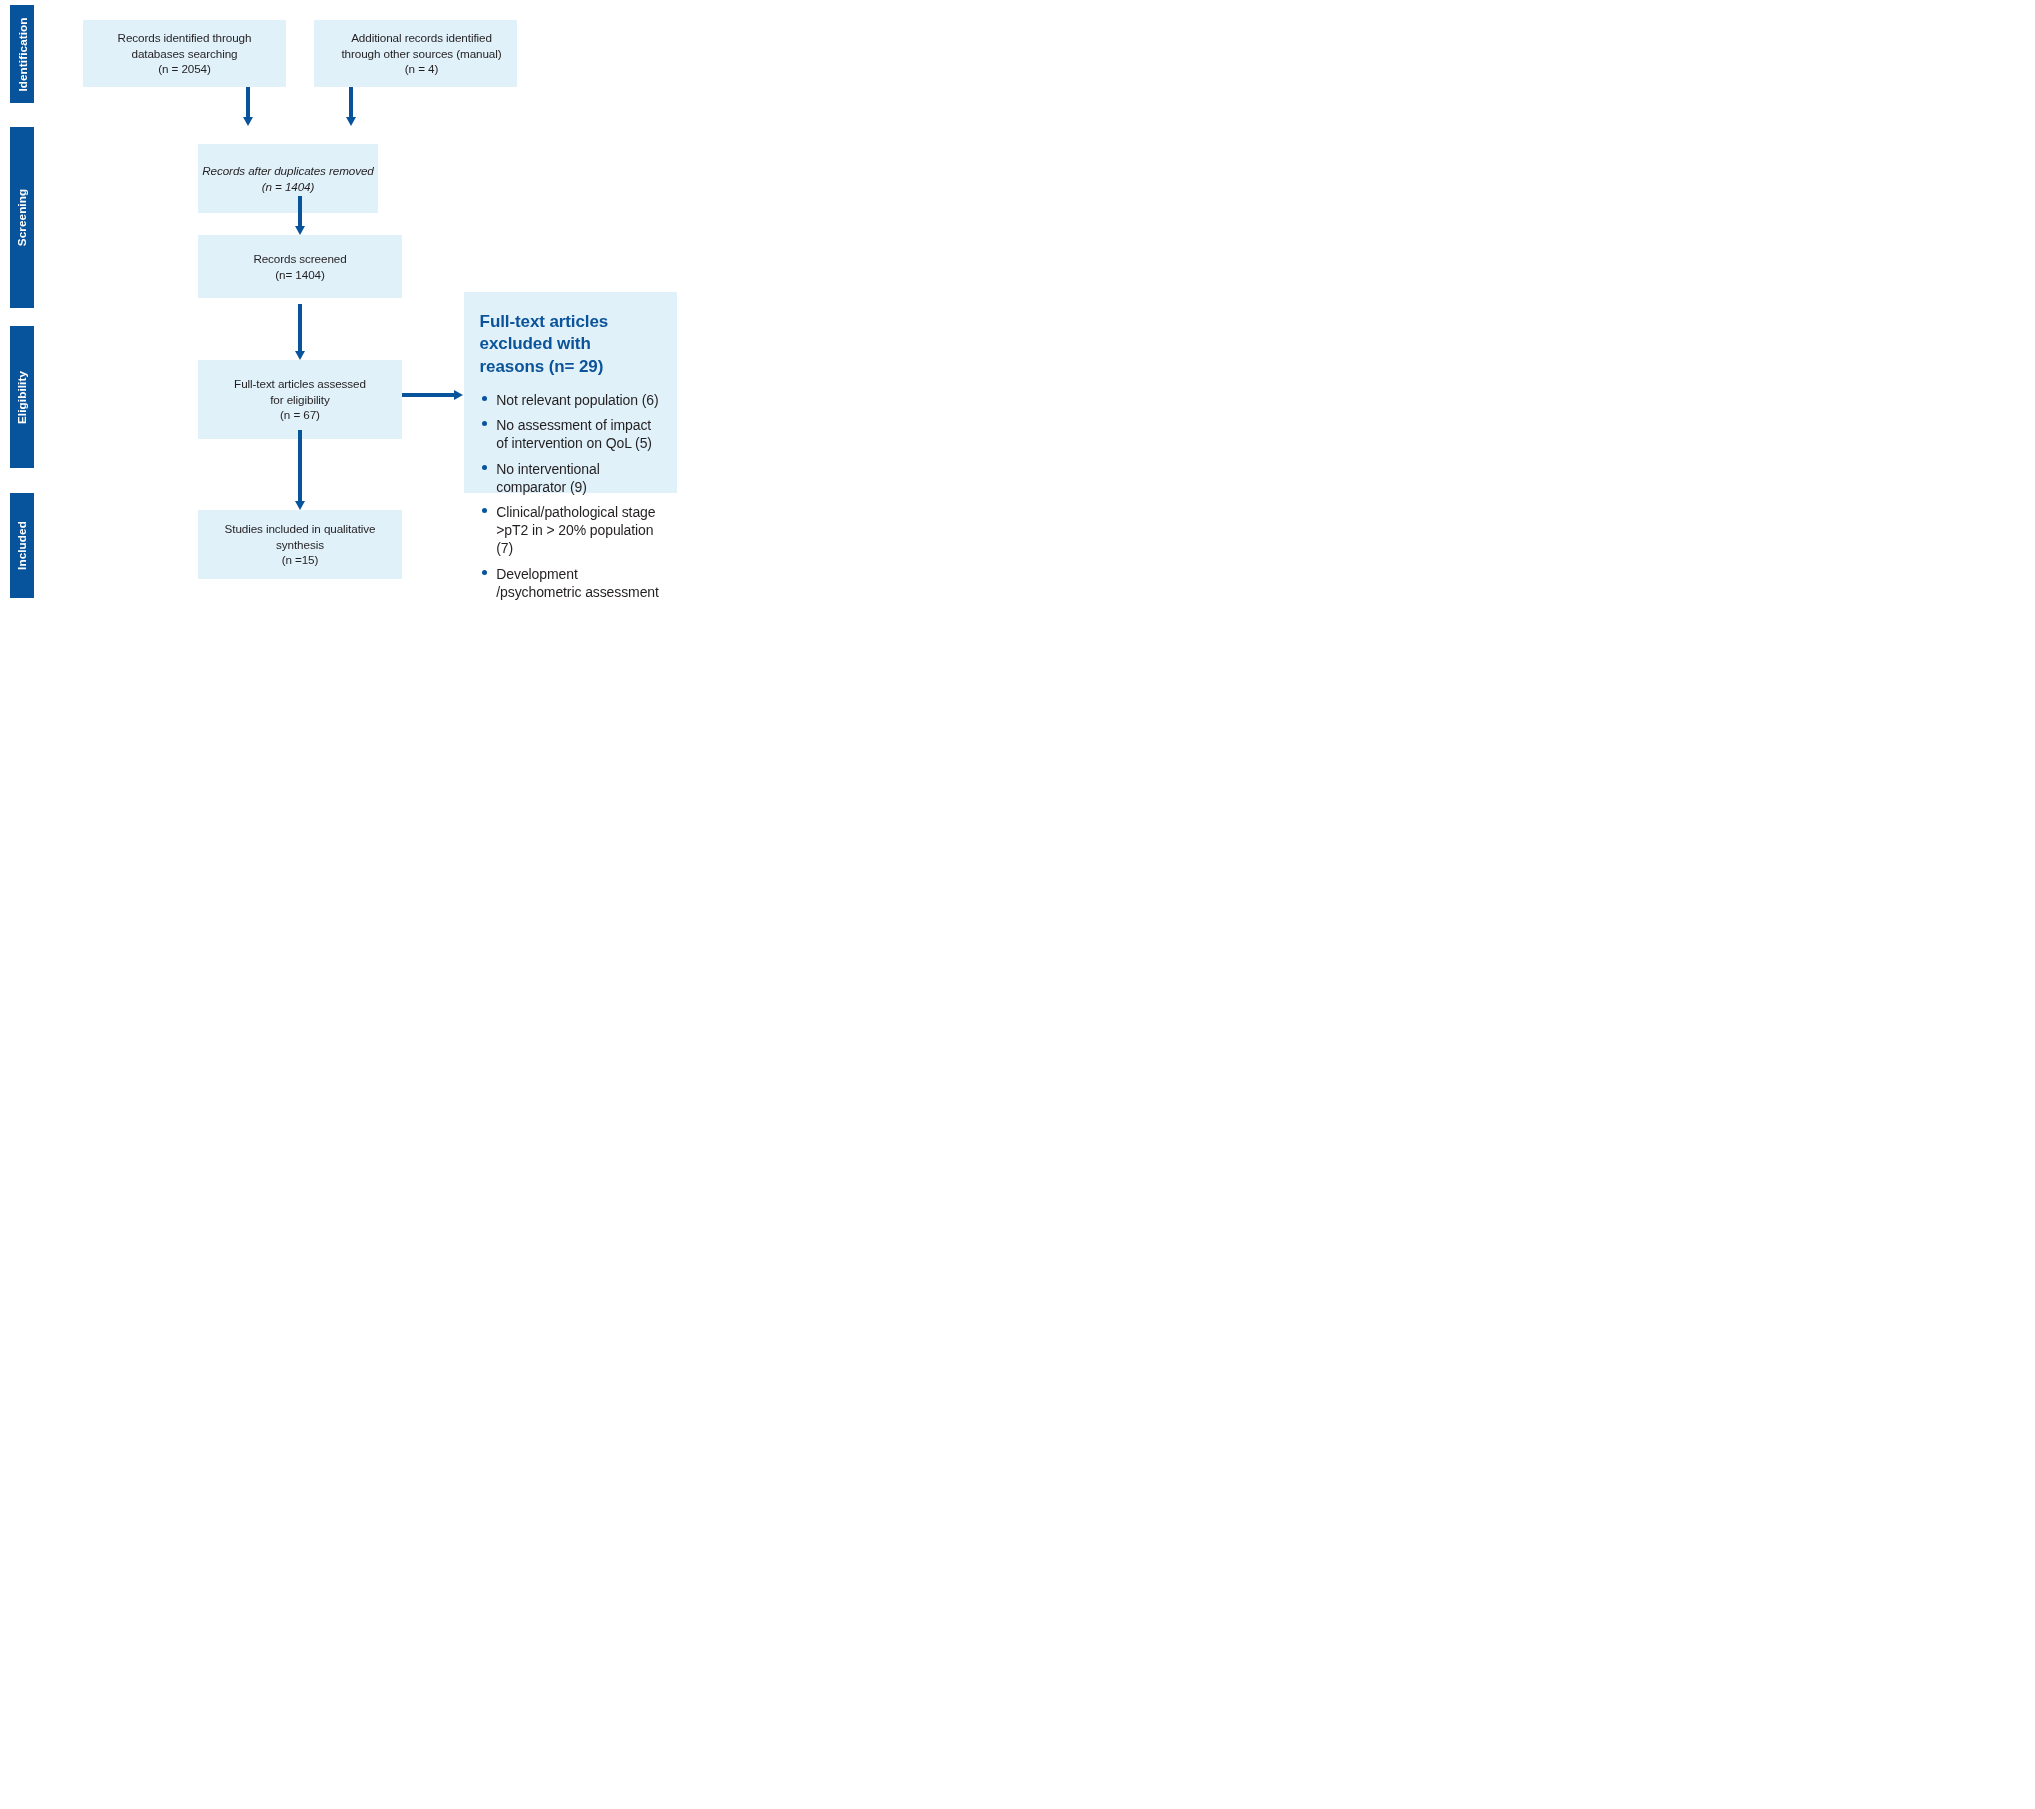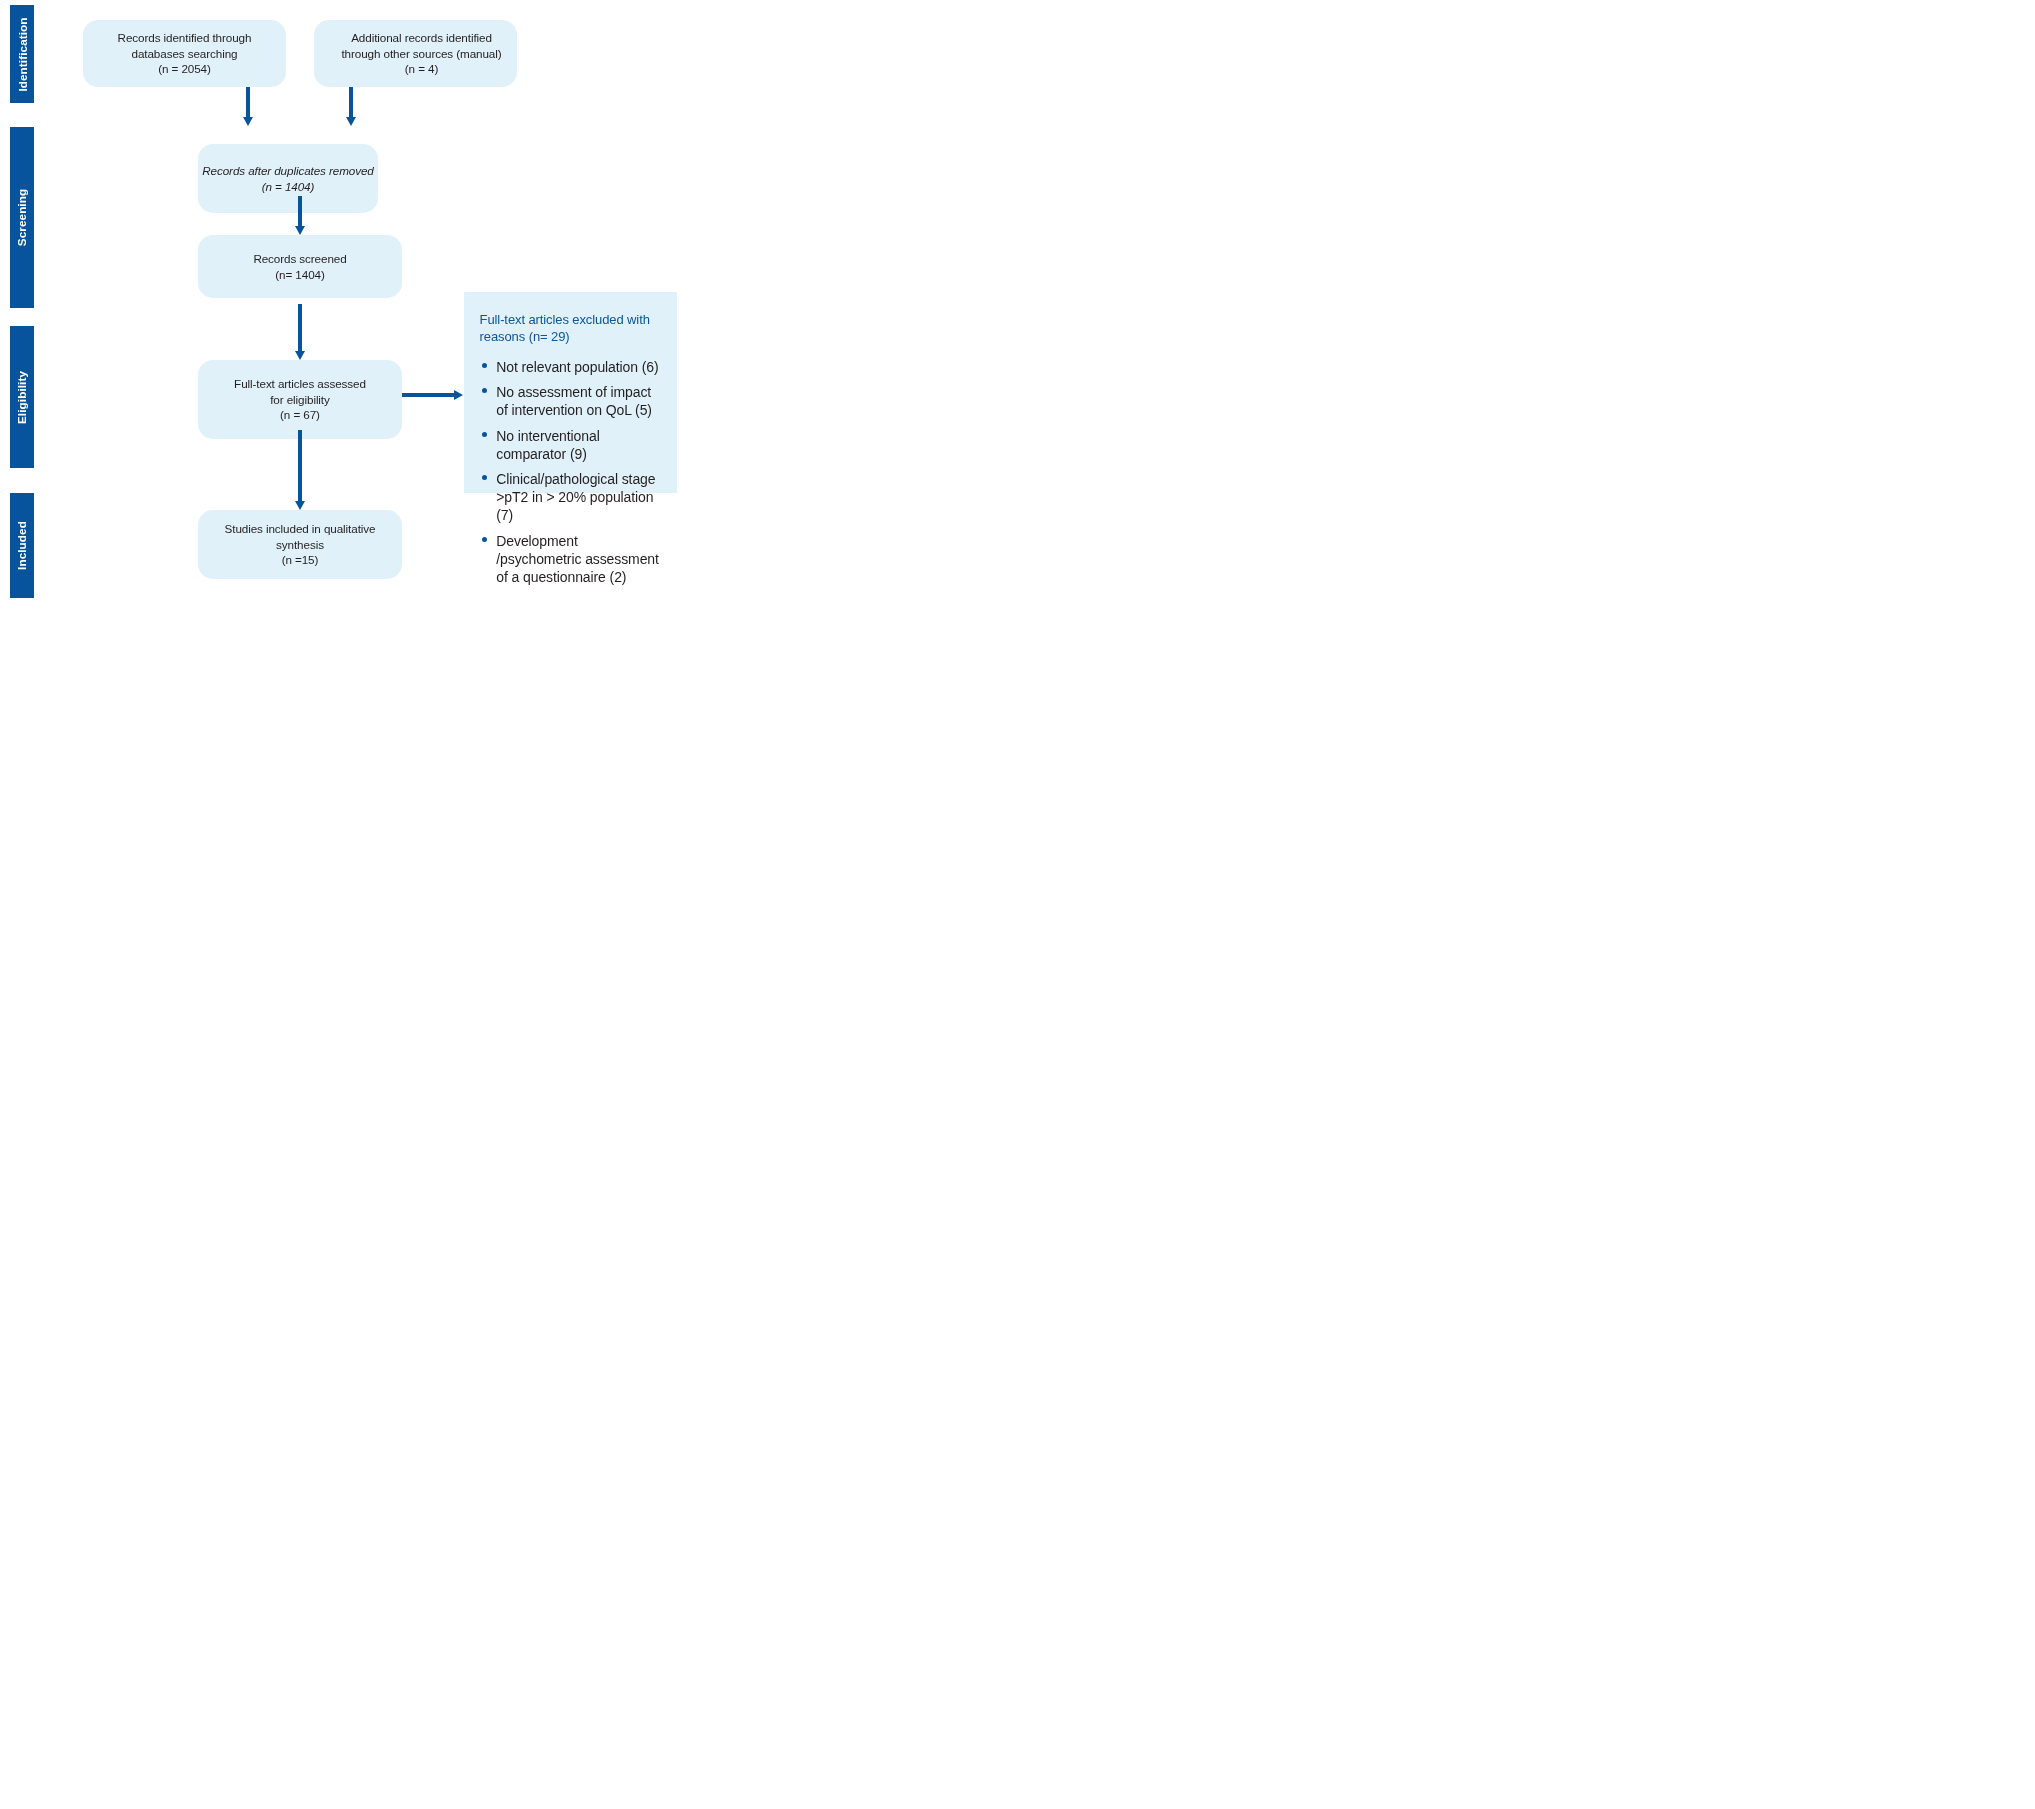--- a/index.html
+++ b/index.html
@@ -40,39 +40,38 @@
     transform:rotate(-90deg);
   }
   
   .fbox{
     position:absolute;
     background:var(--box-fill);
     display:flex;
     align-items:center;
     justify-content:center;
     text-align:center;
-    border-radius:15px;
   }
   .fbox .line{
     display:block;
     font-size:11.7px;
     line-height:1.34;
     letter-spacing:-0.1px;
     color:var(--ink);
   }
   
   .xbox{
     position:absolute;
     background:var(--box-fill);
     padding:19px 12.3px 0 15.6px;
   }
   .xbox-heading{
     color:var(--heading-blue);
-    font-weight:normal;
-    font-size:13px;
+    font-weight:bold;
+    font-size:17px;
     line-height:1.32;
     letter-spacing:-0.1px;
     margin-bottom:12.3px;
   }
   .reason-list{list-style:none;}
   .reason-item{
     display:flex;
     align-items:flex-start;
     margin-bottom:7.2px;
   }

